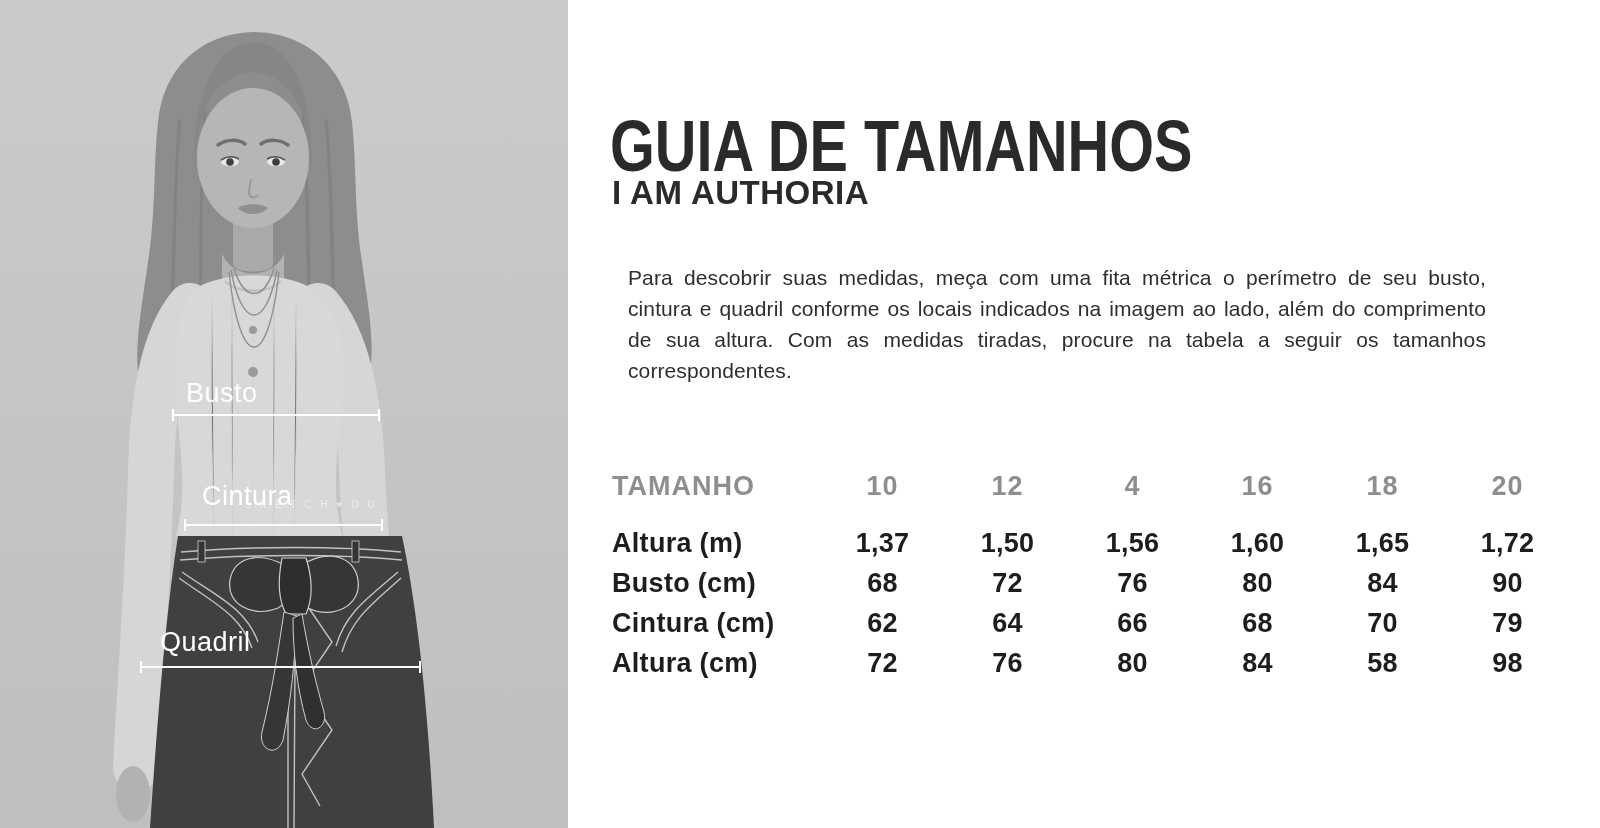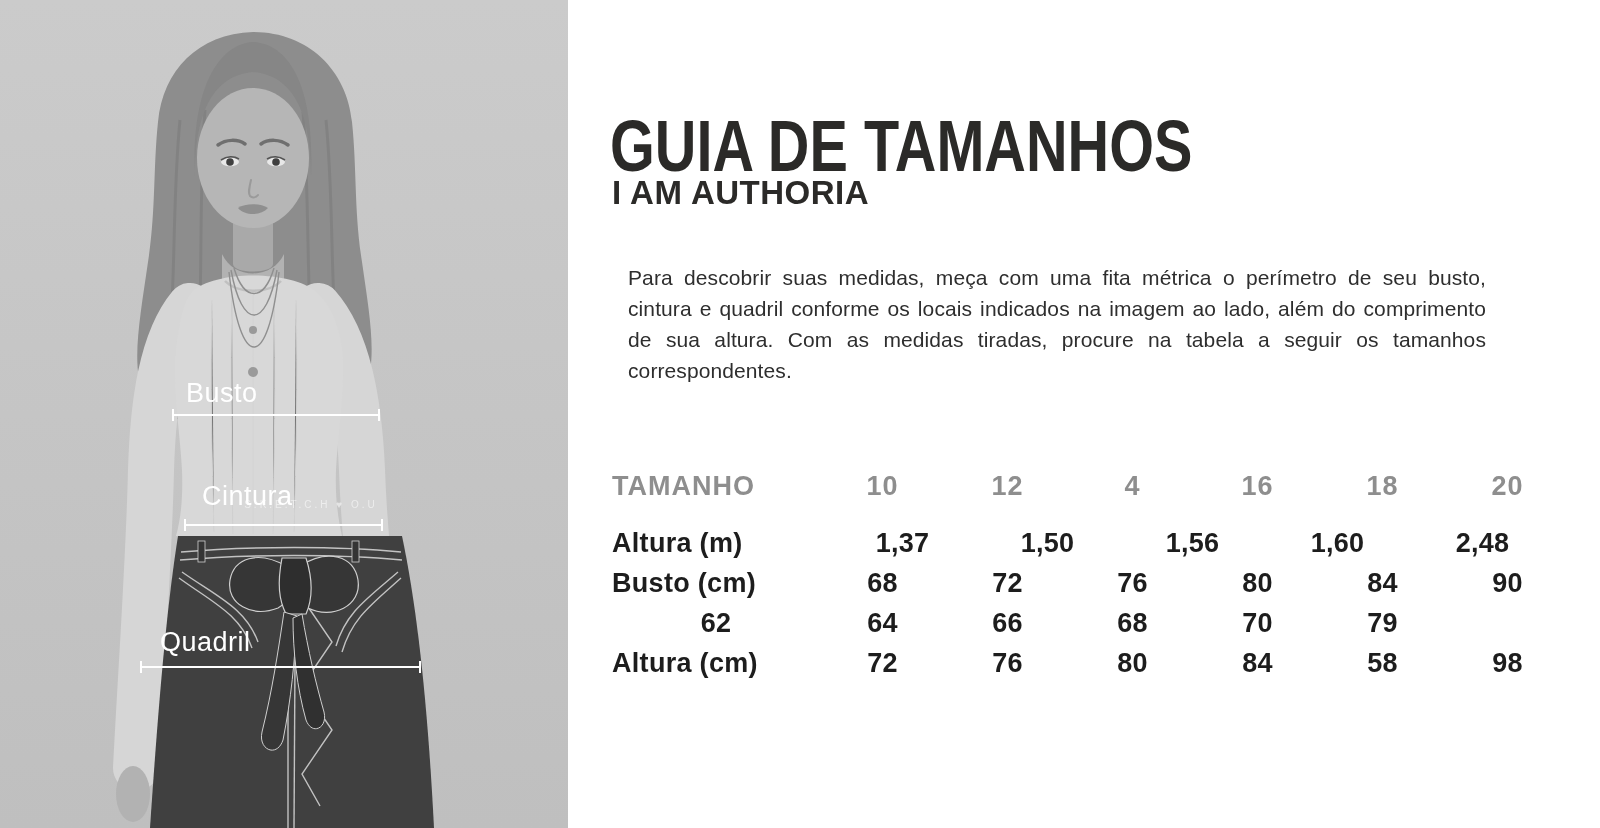--- a/index.html
+++ b/index.html
@@ -41,21 +41,21 @@
 
   .intro { position:absolute; left:44px; top:262px; width:858px;
            font-size:21px; line-height:31px; color:#2e2e2e;
            text-align:justify; word-spacing:1.5px; letter-spacing:0.1px;margin-left:16px; }
 
   .size-table { position:absolute; left:44px; top:446px; width:958px; }
   .st-row { display:grid; grid-template-columns:208px repeat(6,125px); height:30px; align-items:center; }
   .st-header { color:#8e8e8e; margin-bottom:52px; }
   .st-header .st-cell { font-weight:700; font-size:27px; letter-spacing:1px; }
   .st-body .st-row { margin-top:10px; }
-  .st-body .st-row:first-child { margin-top:0;gap:20px; }
+  .st-body .st-row:first-child { margin-top:0; }
   .st-cell { font-size:27px; font-weight:700; color:#1d1d1d; text-align:center; letter-spacing:0.3px; }
   .st-cell.st-label { text-align:left; }
   .st-header .st-cell { color:#8e8e8e;margin-top:25px; }
 </style>
 </head>
 <body>
 
 <div class="canvas">
 
   <div class="photo-panel">
@@ -180,35 +180,36 @@
       </div>
 
       <div class="st-body">
 
         <div class="st-row">
           <div class="st-cell st-label">Altura (m)</div>
           <div class="st-cell">1,37</div>
           <div class="st-cell">1,50</div>
           <div class="st-cell">1,56</div>
           <div class="st-cell">1,60</div>
-          <div class="st-cell">2,48</div>
+          <div class="st-cell">1,65</div>
           <div class="st-cell">1,72</div>
         </div>
 
         <div class="st-row">
           <div class="st-cell st-label">Busto (cm)</div>
           <div class="st-cell">68</div>
           <div class="st-cell">72</div>
           <div class="st-cell">76</div>
           <div class="st-cell">80</div>
           <div class="st-cell">84</div>
           <div class="st-cell">90</div>
         </div>
 
         <div class="st-row">
+          <div class="st-cell st-label">Cintura (cm)</div>
           <div class="st-cell">62</div>
           <div class="st-cell">64</div>
           <div class="st-cell">66</div>
           <div class="st-cell">68</div>
           <div class="st-cell">70</div>
           <div class="st-cell">79</div>
         </div>
 
         <div class="st-row">
           <div class="st-cell st-label">Altura (cm)</div>

